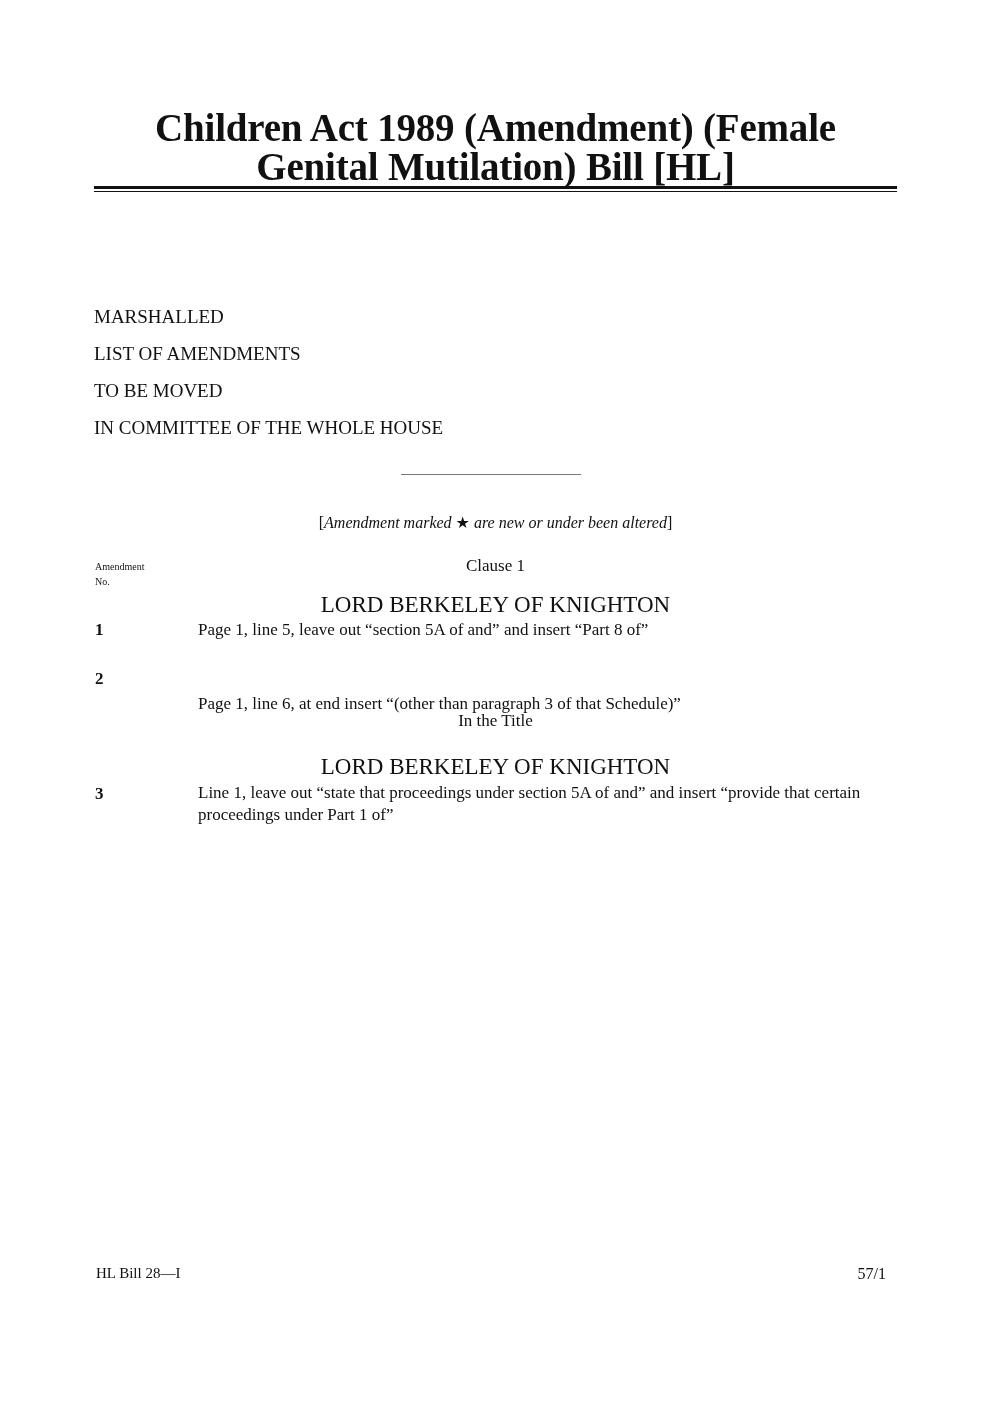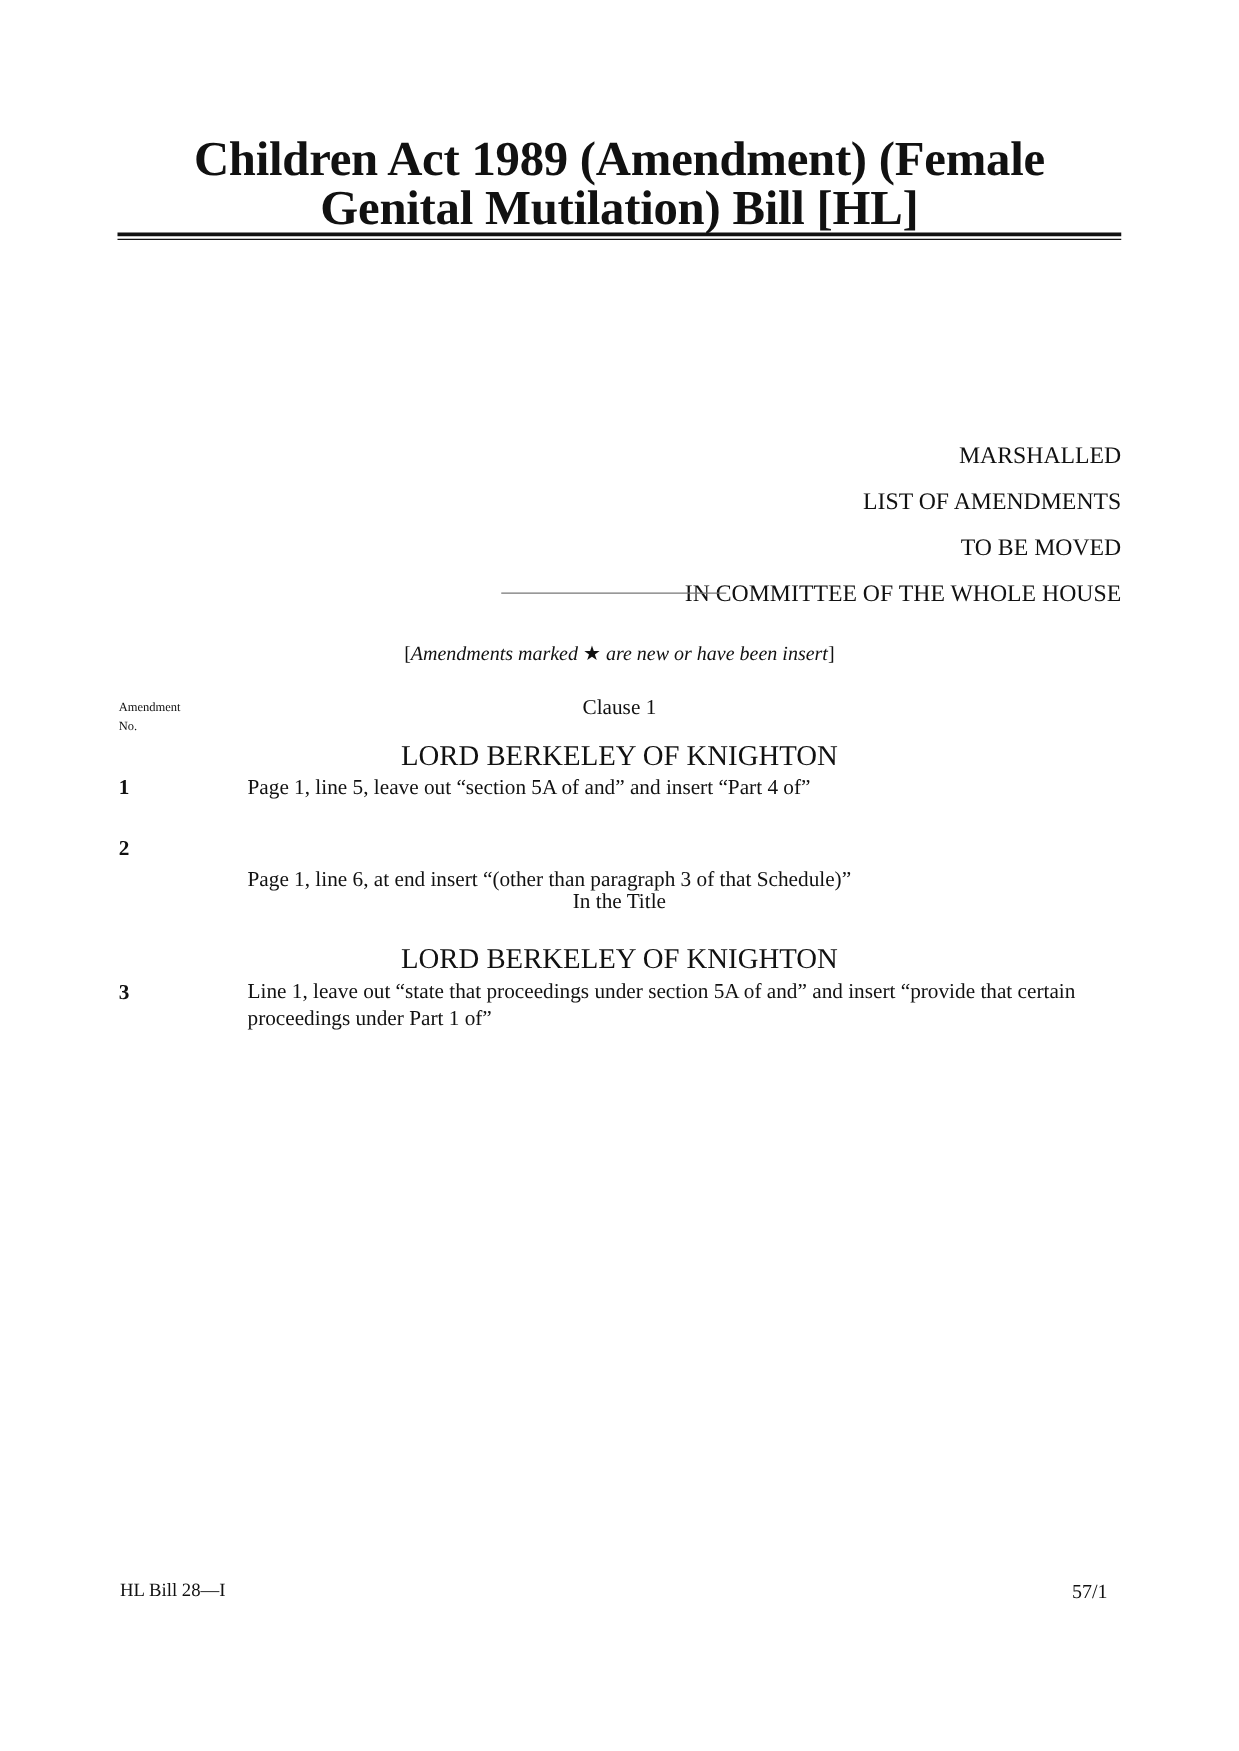--- a/index.html
+++ b/index.html
@@ -7,21 +7,21 @@
       width: 991px; height: 1401px; position: relative; overflow: hidden;
       font-family: "Liberation Serif", "DejaVu Serif", serif; color: #111;
     }
     .title {
       position: absolute; left: 94px; width: 803px; top: 108px;
       text-align: center; font-weight: bold; font-size: 39px; line-height: 39px;
       letter-spacing: -0.2px;
     }
     .rule-thick { position: absolute; left: 94px; width: 803px; top: 186px; height: 3px; background: #111; }
     .rule-thin { position: absolute; left: 94px; width: 803px; top: 191px; height: 1px; background: #111; }
-    .head-line { position: absolute; left: 94px; width: 803px; text-align: right; font-size: 19px; margin-top: 48px; }
+    .head-line { position: absolute; left: 94px; width: 803px; text-align: left; font-size: 19px; }
     .short-rule { position: absolute; left: 401px; width: 180px; top: 474px; height: 1px; background: #777; }
     .note { position: absolute; left: 94px; width: 803px; top: 513px; text-align: center; font-size: 16px; }
     .note i { font-style: italic; }
     .col-head { position: absolute; left: 95px; top: 559px; font-size: 10px; font-weight: normal; line-height: 15px; }
     .center { position: absolute; left: 94px; width: 803px; text-align: center; }
     .heading-bold { font-weight: normal; font-size: 17px; }
     .mover { font-size: 23px; }
     .amd-no { position: absolute; left: 95px; font-weight: bold; font-size: 17px; }
     .amd-text { position: absolute; left: 198px; width: 700px; font-size: 17px; line-height: 22px; }
     .footer-left { position: absolute; left: 96px; top: 1265px; font-size: 15px; }
@@ -36,34 +36,34 @@
   <div class="rule-thin"></div>
 
   <div class="head-line" style="top:306px">MARSHALLED</div>
   <div class="head-line" style="top:343px">LIST OF AMENDMENTS</div>
   <div class="head-line" style="top:380px">TO BE MOVED</div>
   <div class="head-line" style="top:417px">IN COMMITTEE OF THE WHOLE HOUSE</div>
 
   <div class="short-rule"></div>
 
   <div class="note">
-    <span>[</span><i>Amendments marked </i><span>★</span><i> are new or have been insert</i><span>]</span>
+    <span>[</span><i>Amendment marked </i><span>★</span><i> are new or under been altered</i><span>]</span>
   </div>
 
   <div class="col-head">
     <div>Amendment</div>
     <div>No.</div>
   </div>
 
   <div class="center heading-bold" style="top:556px">Clause 1</div>
   <div class="center mover" style="top:592px">LORD BERKELEY OF KNIGHTON</div>
 
   <div>
     <div class="amd-no" style="top:620px">1</div>
-    <div class="amd-text" style="top:619px">Page 1, line 5, leave out “section 5A of and” and insert “Part 4 of”</div>
+    <div class="amd-text" style="top:619px">Page 1, line 5, leave out “section 5A of and” and insert “Part 8 of”</div>
   </div>
 
   <div>
     <div class="amd-no" style="top:669px">2</div>
     <div class="amd-text" style="top:693px">Page 1, line 6, at end insert “(other than paragraph 3 of that Schedule)”</div>
   </div>
 
   <div class="center heading-bold" style="top:711px">In the Title</div>
   <div class="center mover" style="top:754px">LORD BERKELEY OF KNIGHTON</div>
 

